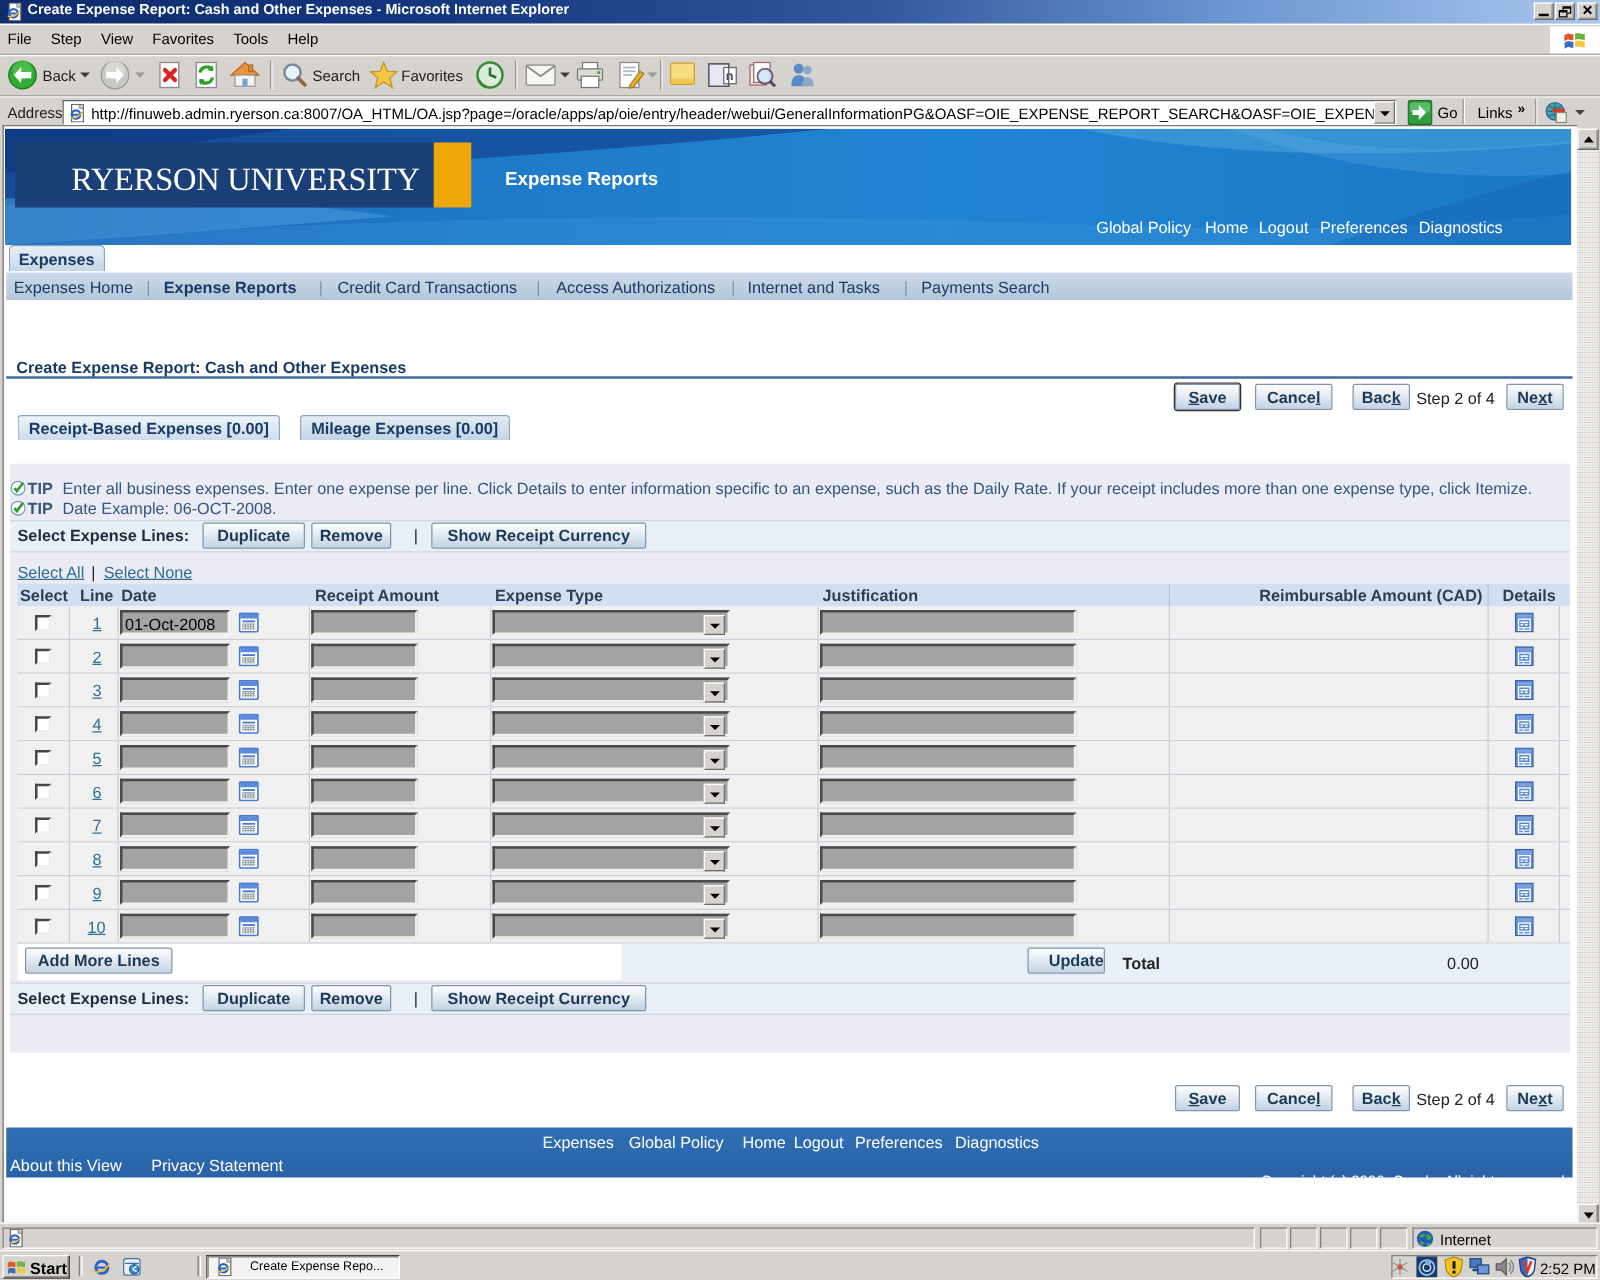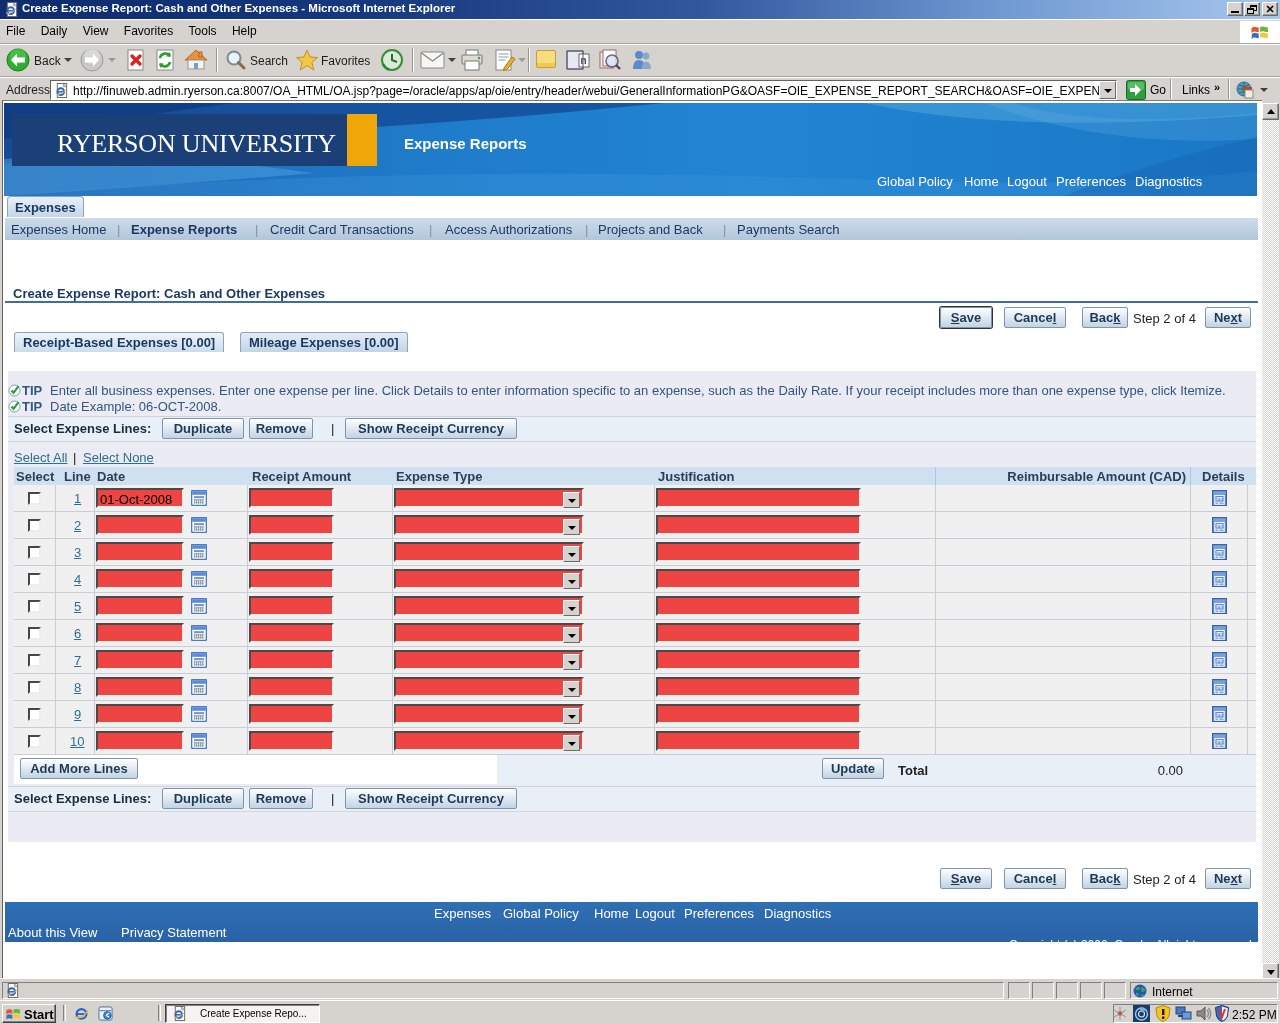--- a/index.html
+++ b/index.html
@@ -46,21 +46,21 @@
 .ltblue{background:#e9eff6}
 .subtab{position:absolute;bottom:0;height:20px;background:linear-gradient(180deg,#eef4f9,#ccdcec);border:1px solid #8aa5c0;border-bottom:none;border-radius:3px 3px 0 0;color:#1a3a64;font-weight:bold;font-size:13px;padding:2px 8px 0 8px}
 #secthead{background:linear-gradient(180deg,#dfeaf3 0%,#c2d6e6 70%,#b2c9dd 100%);border-top:1px solid #8aa5c0;color:#173a5e;font-weight:bold;font-size:13px}
 .tiptext{color:#33557f;font-size:13px}
 .link{color:#2e6e92;text-decoration:underline}
 .blab{font-weight:bold;color:#1c2c3c;font-size:13px}
 
 #gridhead{background:#cfe1f0;color:#1a3a64;font-weight:bold;font-size:13px}
 .grow{position:absolute;left:11px;width:1242px;height:27px;background:#f0f0f0;border-bottom:1px solid #c9cdd8}
 .gv{position:absolute;top:0;bottom:0;width:1px;background:#c9cdd8}
-.cellinput{position:absolute;top:3px;height:20px;border:2px solid;border-color:#4a4a4a #f0f0ec #f0f0ec #4a4a4a;background:#ef4444}
+.cellinput{position:absolute;top:3px;height:20px;border:2px solid;border-color:#4a4a4a #f0f0ec #f0f0ec #4a4a4a;background:#a3a3a3}
 .ckbox{position:absolute;top:7px;width:13px;height:13px;background:#fff;border:2px solid;border-color:#464646 #eeeee8 #eeeee8 #464646}
 .lineno{position:absolute;top:6px;font-size:13px}
 .selarrow{position:absolute;top:2px;right:2px;width:17px;height:16px;background:#d6d3ce;border:1px solid;border-color:#ffffff #6a6a6a #6a6a6a #ffffff}
 
 #footbar{left:2px;width:1253px;height:40px;background:linear-gradient(180deg,#2f6fb4,#2a62a6);color:#fff;font-size:13px}
 
 #statusbar{left:0;top:978px;width:1280px;height:22px;background:#d6d3ce;border-top:1px solid #fff;font-size:12px}
 .spanel{position:absolute;top:3px;height:17px;border:1px solid;border-color:#808080 #ffffff #ffffff #808080}
 
 #taskbar{left:0;top:1000px;width:1280px;height:24px;background:#d6d3ce;border-top:1px solid #fff}
@@ -83,21 +83,21 @@
       <div class="abs" style="left:3px;top:8px;width:8px;height:2px;background:#000"></div>
     </div>
 <div class="abs tbtn" style="left:1244px;top:2px">
       <div class="abs" style="left:5px;top:2px;width:7px;height:6px;border:1px solid #000;border-top-width:2px"></div>
       <div class="abs" style="left:2px;top:5px;width:7px;height:6px;border:1px solid #000;border-top-width:2px;background:#d6d3ce"></div>
     </div>
 <div class="abs tbtn" style="left:1262px;top:2px;font-weight:bold;font-size:11px;line-height:13px">✕</div>
 </div>
 <div id="menubar" class="abs">
 <span class="menuitem">File</span>
-<span class="menuitem">Daily</span>
+<span class="menuitem">Step</span>
 <span class="menuitem">View</span>
 <span class="menuitem">Favorites</span>
 <span class="menuitem">Tools</span>
 <span class="menuitem">Help</span>
 <div class="abs" style="left:1240px;top:1px;width:40px;height:23px;background:#fff"></div>
 <svg class="abs" style="left:1250px;top:3px" width="19" height="19" viewBox="0 0 20 20">
 <path d="M1.5 5.5 Q4 3.5 6 4.2 Q8 4.9 9.2 4.6 L9.2 9.6 Q8 9.9 6 9.2 Q4 8.5 1.5 10.5 Z" fill="#e5582c"></path>
 <path d="M10.6 4.3 Q13 3.2 15 3.9 Q17 4.6 18.8 4.4 L18.8 9.4 Q17 9.6 15 8.9 Q13 8.2 10.6 9.3 Z" fill="#6cb33f"></path>
 <path d="M1.8 11.8 Q4 9.8 6 10.5 Q8 11.2 9.2 10.9 L9.2 15.9 Q8 16.2 6 15.5 Q4 14.8 1.8 16.8 Z" fill="#3b6dbf"></path>
 <path d="M10.6 10.6 Q13 9.5 15 10.2 Q17 10.9 18.8 10.7 L18.8 15.7 Q17 15.9 15 15.2 Q13 14.5 10.6 15.6 Z" fill="#f4c63f"></path>
@@ -255,21 +255,21 @@
 <div class="abs bannerlink" style="left:1004px;top:73px">Logout</div>
 <div class="abs bannerlink" style="left:1053px;top:73px">Preferences</div>
 <div class="abs bannerlink" style="left:1132px;top:73px">Diagnostics</div>
 <div id="tabrow" class="abs"></div>
 <div class="bigtab" style="left:4px;top:95px">Expenses</div>
 <div id="subnav" class="abs">
 <div class="subnavitem" style="left:6px;">Expenses Home</div>
 <div class="subnavitem" style="left:126px;font-weight:bold;">Expense Reports</div>
 <div class="subnavitem" style="left:265px;">Credit Card Transactions</div>
 <div class="subnavitem" style="left:440px;">Access Authorizations</div>
-<div class="subnavitem" style="left:593px;">Projects and Back</div>
+<div class="subnavitem" style="left:593px;">Internet and Tasks</div>
 <div class="subnavitem" style="left:732px;">Payments Search</div>
 <div class="subnavitem" style="left:112px;color:#7a94b4">|</div>
 <div class="subnavitem" style="left:250px;color:#7a94b4">|</div>
 <div class="subnavitem" style="left:424px;color:#7a94b4">|</div>
 <div class="subnavitem" style="left:580px;color:#7a94b4">|</div>
 <div class="subnavitem" style="left:718px;color:#7a94b4">|</div>
 </div>
 <div id="heading" class="abs">
       <span class="abs" style="left:8px;top:4px;white-space:nowrap">Create Expense Report: Cash and Other Expenses</span>
     </div>
@@ -852,21 +852,21 @@
 <rect x="4.4" y="7.2" width="6.2" height="1.3" fill="#fff"></rect>
 <rect x="4.4" y="9.3" width="2.2" height="1.1" fill="#fff"></rect>
         <rect x="7.8" y="9.3" width="2.4" height="1.1" fill="#fff"></rect>
 <rect x="3.4" y="12.6" width="2.8" height="1.1" fill="#5c88d0"></rect>
         <rect x="7.4" y="12.6" width="4.2" height="1.1" fill="#5c88d0"></rect>
 </svg>
 </div>
 <div class="abs" style="left:11px;top:654px;width:1242px;height:29px;background:#fff"></div>
 <div class="abs ltblue" style="left:494px;top:654px;width:759px;height:29px"></div>
 <div class="obtn" style="left:17px;top:657px;width:118px;"><span>Add More Lines</span></div>
-<div class="obtn" style="left:819px;top:657px;width:62px;"><span>Update</span></div>
+<div class="obtn" style="left:819px;top:657px;width:62px;text-align:right;"><span>Update</span></div>
 <span class="abs" style="left:895px;top:662px;font-weight:bold;font-size:13px;color:#222">Total</span>
 <span class="abs" style="left:932px;top:662px;width:248px;text-align:right;font-size:13px;color:#222">0.00</span>
 <div class="ltblue abs" style="left:5px;top:685px;width:1248px;height:26px;border-top:1px solid #d0d4dc;border-bottom:1px solid #d0d4dc"></div>
 <span class="abs blab" style="left:11px;top:690px">Select Expense Lines:</span>
     <div class="obtn" style="left:159px;top:687px;width:82px;"><span>Duplicate</span></div>
     <div class="obtn" style="left:246px;top:687px;width:64px;"><span>Remove</span></div>
     <span class="abs" style="left:328px;top:690px;color:#222;font-size:13px">|</span>
     <div class="obtn" style="left:342px;top:687px;width:172px;"><span>Show Receipt Currency</span></div>
 <div class="lav abs" style="left:5px;top:712px;width:1248px;height:29px"></div>
 <div class="obtn" style="left:937px;top:767px;width:52px;"><span><u>S</u>ave</span></div>

